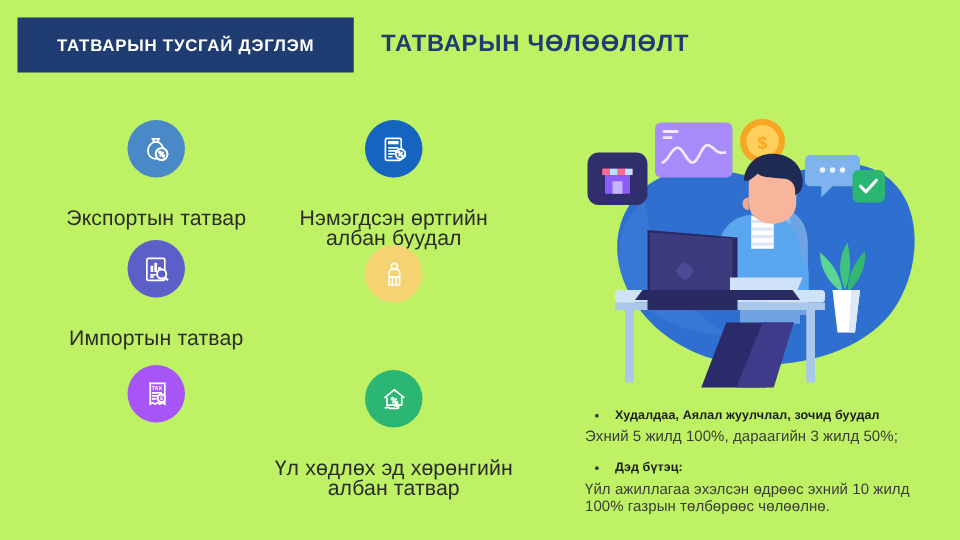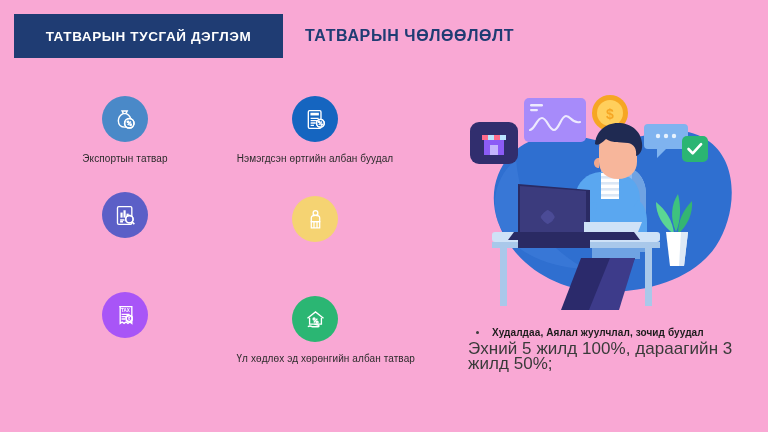--- a/index.html
+++ b/index.html
@@ -1,78 +1,78 @@
 <!DOCTYPE html>
 <html><head>
 <meta charset="utf-8">
 <style>
   html,body{margin:0;padding:0;}
   body{
     width:768px;height:432px;overflow:hidden;background:#ffffff;
     font-family:"Liberation Sans","DejaVu Sans",sans-serif;
     -webkit-font-smoothing:antialiased;
   }
-  .slide{position:relative;width:768px;height:432px;background:#f9a8d4;}
+  .slide{position:relative;width:768px;height:432px;background:#bef264;}
 
   
   .tabbar{position:absolute;left:0;top:14px;width:768px;height:44px;}
   .tab-active{
     position:absolute;left:14px;top:0;width:269px;height:44px;
     background:#1f3c73;display:flex;align-items:center;justify-content:center;
   }
   .tab-active span{
     color:#ffffff;font-size:13.5px;font-weight:bold;letter-spacing:.6px;
     white-space:nowrap;
   }
   .tab-inactive{
     position:absolute;left:305px;top:0;height:44px;display:flex;align-items:center;
   }
   .tab-inactive span{
-    color:#1f3c73;font-size:16px;font-weight:bold;letter-spacing:.6px;
+    color:#1f3c73;font-size:19px;font-weight:bold;letter-spacing:.6px;
     white-space:nowrap;
   }
 
   
   .grid{position:absolute;left:0;top:96px;width:460px;height:320px;}
   .cell{position:absolute;width:200px;text-align:center;}
   .cell .circle{
     width:46px;height:46px;border-radius:50%;margin:0 auto;
     display:flex;align-items:center;justify-content:center;
   }
   .cell .circle svg{display:block;}
   .cell .cap{
-    margin-top:9px;font-size:10px;line-height:15.5px;color:#2b2b2b;
+    margin-top:25px;font-size:17px;line-height:15.5px;color:#2b2b2b;
     letter-spacing:.1px;
   }
   
   .c1{left:25px;top:0px;}
   .c2{left:25px;top:96px;}
   .c3{left:25px;top:196px;}
   
   .c4{left:215px;top:0px;}
   .c5{left:215px;top:100px;}
-  .c6{left:215px;top:200px;text-align:right;}
+  .c6{left:215px;top:200px;}
 
   
   .illus{position:absolute;left:462px;top:72px;width:300px;height:240px;}
   .illus svg{display:block;}
 
   
   .bullets{position:absolute;left:468px;top:326px;width:292px;}
   .bl{position:relative;margin-bottom:11px;}
   .bl .dot{
     position:absolute;left:8px;top:5px;width:3px;height:3px;border-radius:50%;
     background:#3c3c3c;
   }
   .bl .hd{
     margin-left:24px;font-size:10px;font-weight:bold;color:#1c1c1c;
     line-height:14px;letter-spacing:.1px;
   }
   .bl .tx{
-    margin-left:0px;font-size:17px;color:#3a3a3a;line-height:14.5px;
+    margin-left:0px;font-size:12px;color:#3a3a3a;line-height:14.5px;
     letter-spacing:.05px;margin-top:2px;
   }
 </style>
 </head>
 <body>
 
 <div class="slide">
 
   <div class="tabbar">
     <div class="tab-active">
@@ -106,20 +106,21 @@
           <rect x="6.5" y="5.5" width="17" height="21" rx="1.6"></rect>
           <rect x="10" y="12.5" width="2.6" height="6" fill="#ffffff" stroke="none"></rect>
           <rect x="13.6" y="9.8" width="2.6" height="8.7" fill="#ffffff" stroke="none"></rect>
           <rect x="17.2" y="13.8" width="2.6" height="4.7" fill="#ffffff" stroke="none"></rect>
           <path d="M9.6 21.3h5.2M9.6 23.4h3.4"></path>
           <circle cx="20.6" cy="20.4" r="4.4" fill="#5b5fc7"></circle>
           <circle cx="20.6" cy="20.4" r="4.4"></circle>
           <path d="M23.9 23.7l2.6 2.6" stroke-width="2"></path>
         </svg>
       </div>
+      <div class="cap">Импортын татвар</div>
     </div>
 
     <div class="cell c3">
       <div class="circle" style="background:#a855f7">
         <svg width="27" height="27" viewBox="0 0 32 32" fill="none" stroke="#ffffff" stroke-width="1.6">
           <path d="M8.5 5.5h15v19.8l-2.3-1.6-2.3 1.6-2.3-1.6-2.3 1.6-2.3-1.6-2.3 1.6V5.5z"></path>
           <text x="16" y="11.4" font-size="5.4" font-family="Liberation Sans, sans-serif" fill="#ffffff" stroke="none" text-anchor="middle" font-weight="bold">TAX</text>
           <path d="M11.3 14.6h9.4M11.3 17.4h6.2M11.3 20.2h4.2"></path>
           <circle cx="20.3" cy="19.6" r="3.6" fill="#a855f7"></circle>
           <circle cx="20.3" cy="19.6" r="3.6"></circle>
@@ -260,15 +261,21 @@
   </div>
 
   <div class="bullets">
 
     <div class="bl">
       <span class="dot"></span>
       <div class="hd">Худалдаа, Аялал жуулчлал, зочид буудал</div>
       <div class="tx">Эхний 5 жилд 100%, дараагийн 3 жилд 50%;</div>
     </div>
 
+    <div class="bl">
+      <span class="dot"></span>
+      <div class="hd">Дэд бүтэц:</div>
+      <div class="tx">Үйл ажиллагаа эхэлсэн өдрөөс эхний 10 жилд</div>
+      <div class="tx" style="margin-top:0">100% газрын төлбөрөөс чөлөөлнө.</div>
+    </div>
   </div>
 
 </div>
 
 </body></html>

